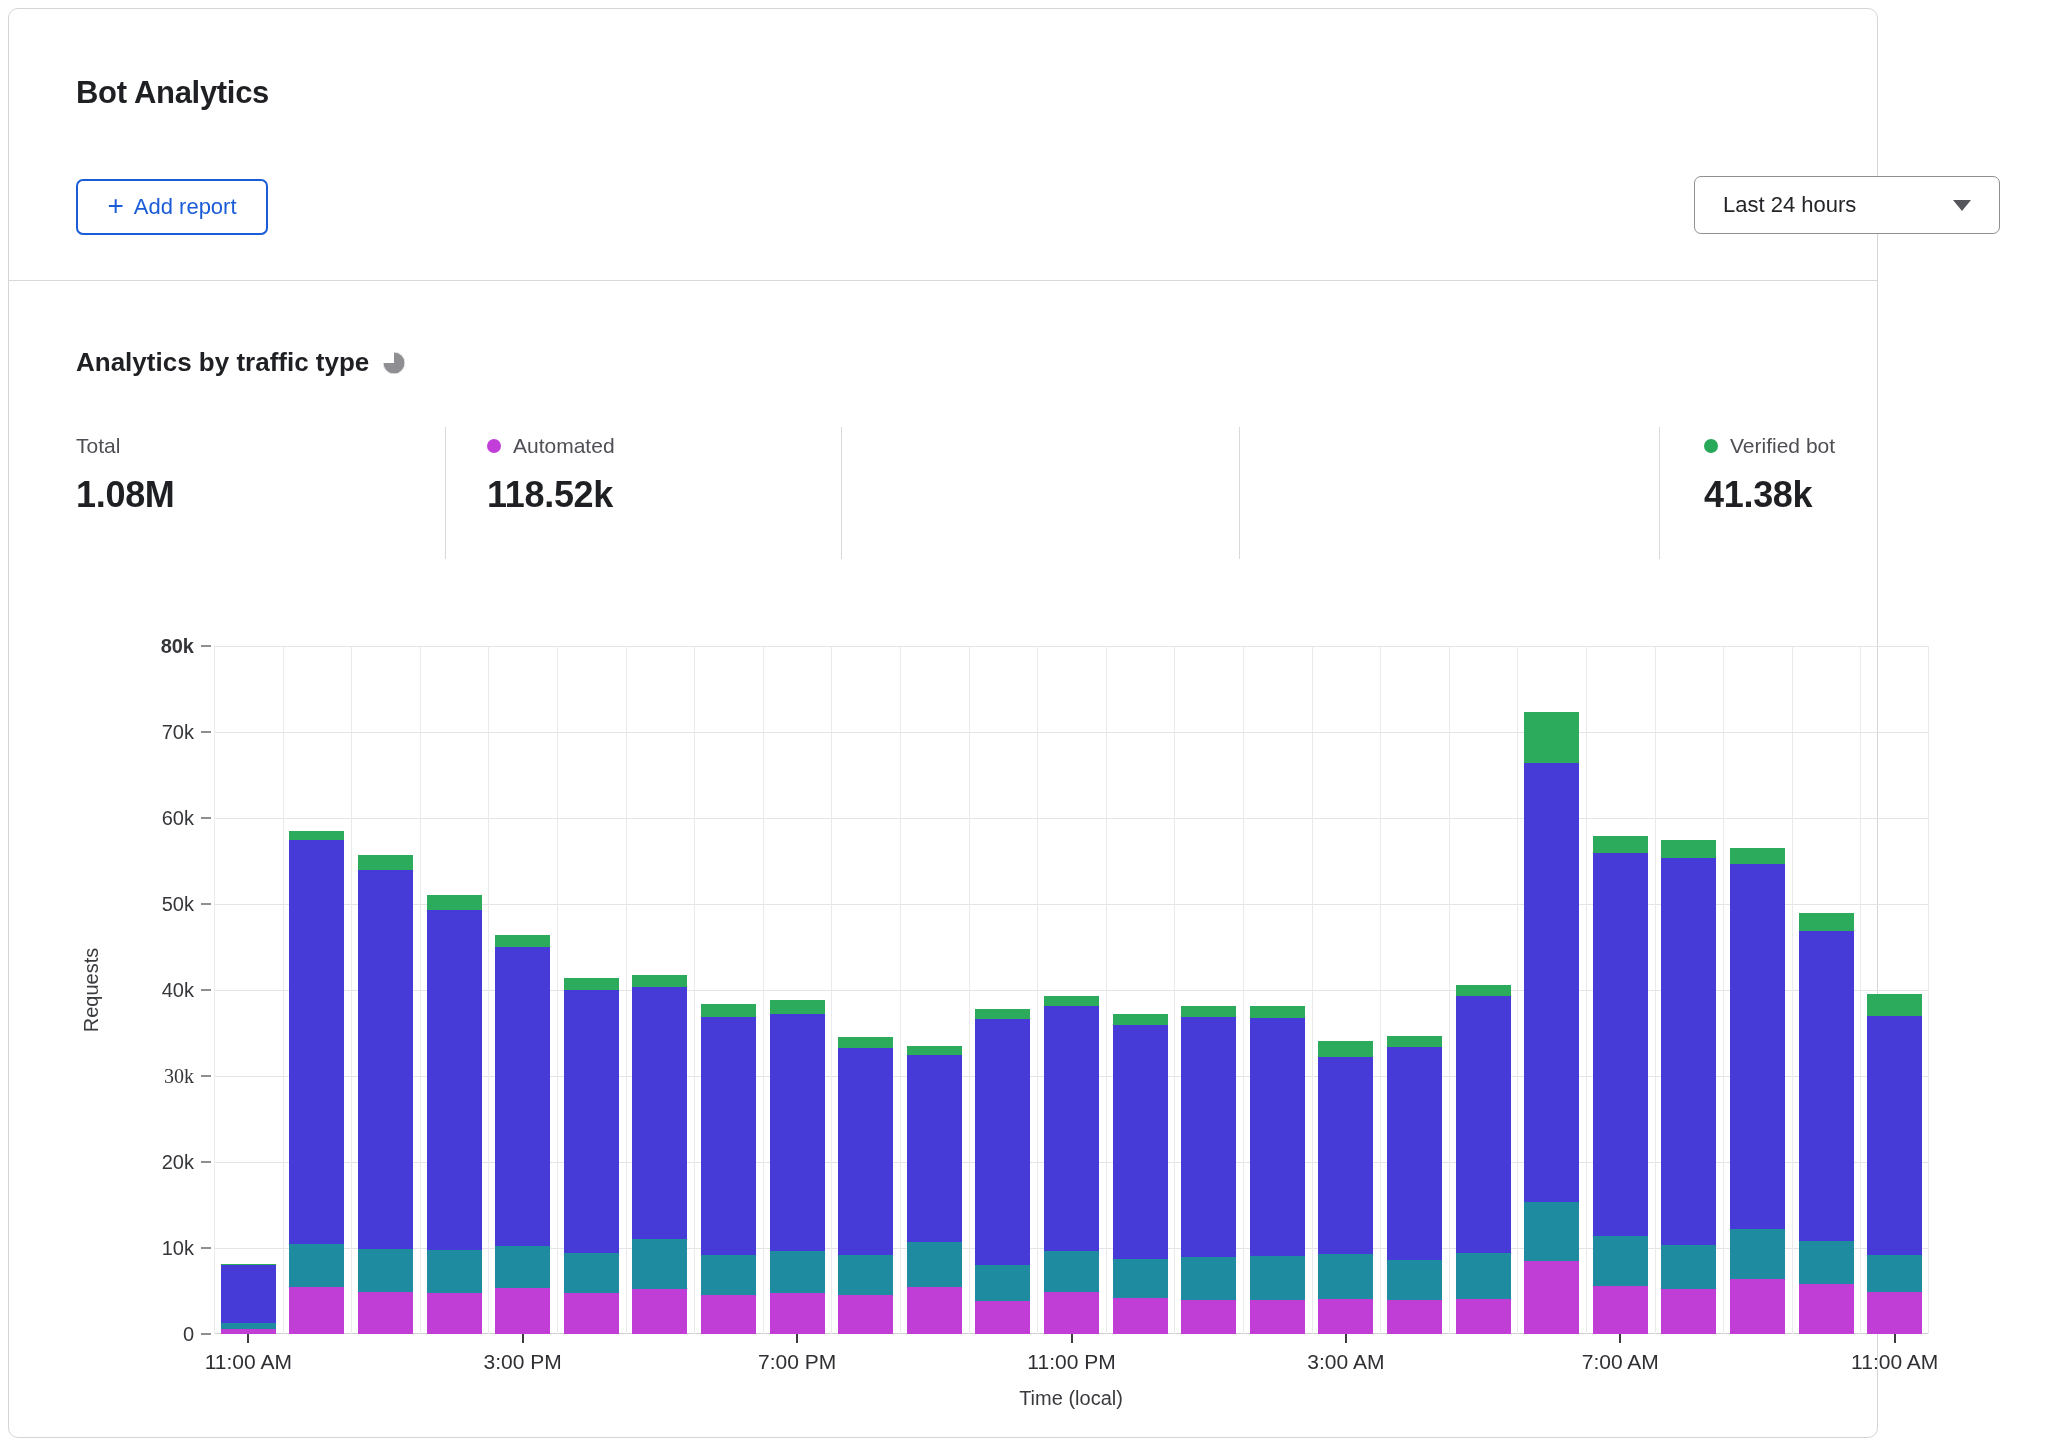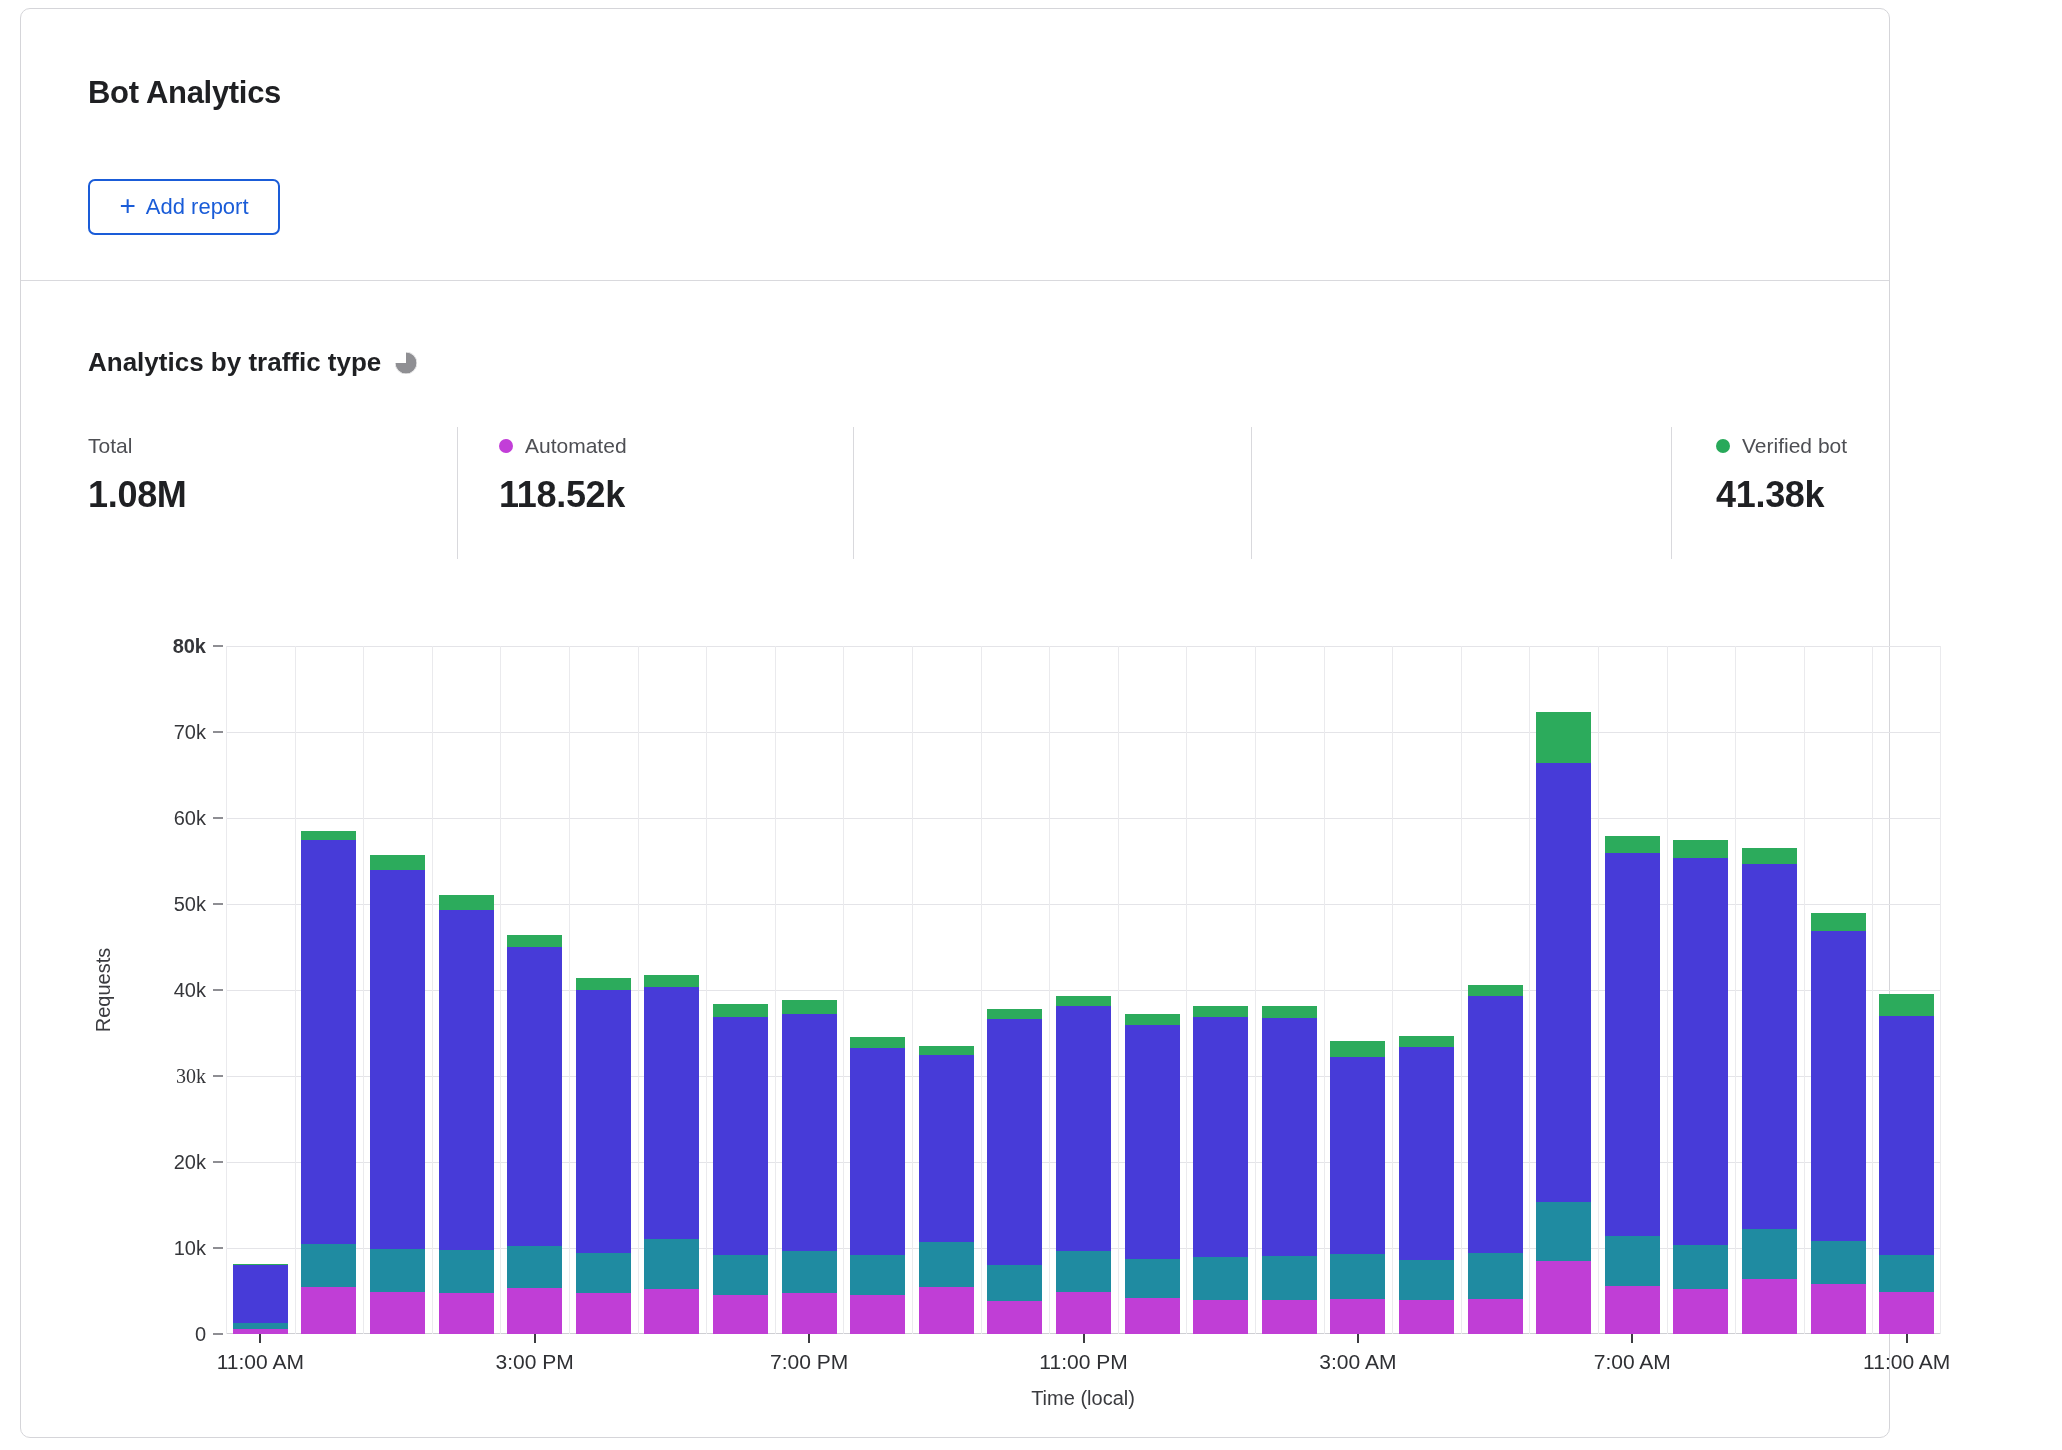--- a/index.html
+++ b/index.html
@@ -3,21 +3,21 @@
 <meta charset="utf-8">
 <style>
   * { box-sizing: border-box; }
   html,body { margin:0; padding:0; }
   body {
     width:2062px; height:1450px; position:relative; background:#ffffff;
     font-family:"Liberation Sans", sans-serif; color:#202125;
   }
   .card {
     position:absolute; left:8px; top:8px; width:1870px; height:1430px;
-    background:#fff; border:1px solid #d5d5d9; border-radius:10px;margin-left:12px;
+    background:#fff; border:1px solid #d5d5d9; border-radius:10px;
   }
   .abs { position:absolute; }
   .page-title { left:67px; top:66px; font-size:31px; font-weight:700; letter-spacing:-0.3px; color:#1f2023; }
   .links { top:80px; right:55px; display:flex; gap:40px; align-items:center; }
   .link { display:flex; align-items:center; gap:11px; color:#1a5cd8; font-size:22px; cursor:pointer; }
   .link svg { display:block; }
   .add-filter {
     left:67px; top:170px; width:192px; height:56px; border:2px solid #1a5cd8; border-radius:7px;
     display:flex; align-items:center; justify-content:center; gap:10px; color:#1a5cd8;
     font-size:22px; background:#fff; cursor:pointer;
@@ -63,20 +63,24 @@
 <div class="card">
 
   <div class="abs page-title">Bot Analytics</div>
 
 
   <div class="abs add-filter">
     <span class="plus">+</span>
     <span>Add report</span>
   </div>
 
+  <div class="abs dropdown">
+    <span>Last 24 hours</span>
+    <span class="caret"></span>
+  </div>
 
   <div class="abs divider"></div>
 
   <div class="abs section-title">
     <span>Analytics by traffic type</span>
     <span class="pie-icon"></span>
   </div>
 
   <div class="abs stat" style="left:67px;">
     <div class="lab">

